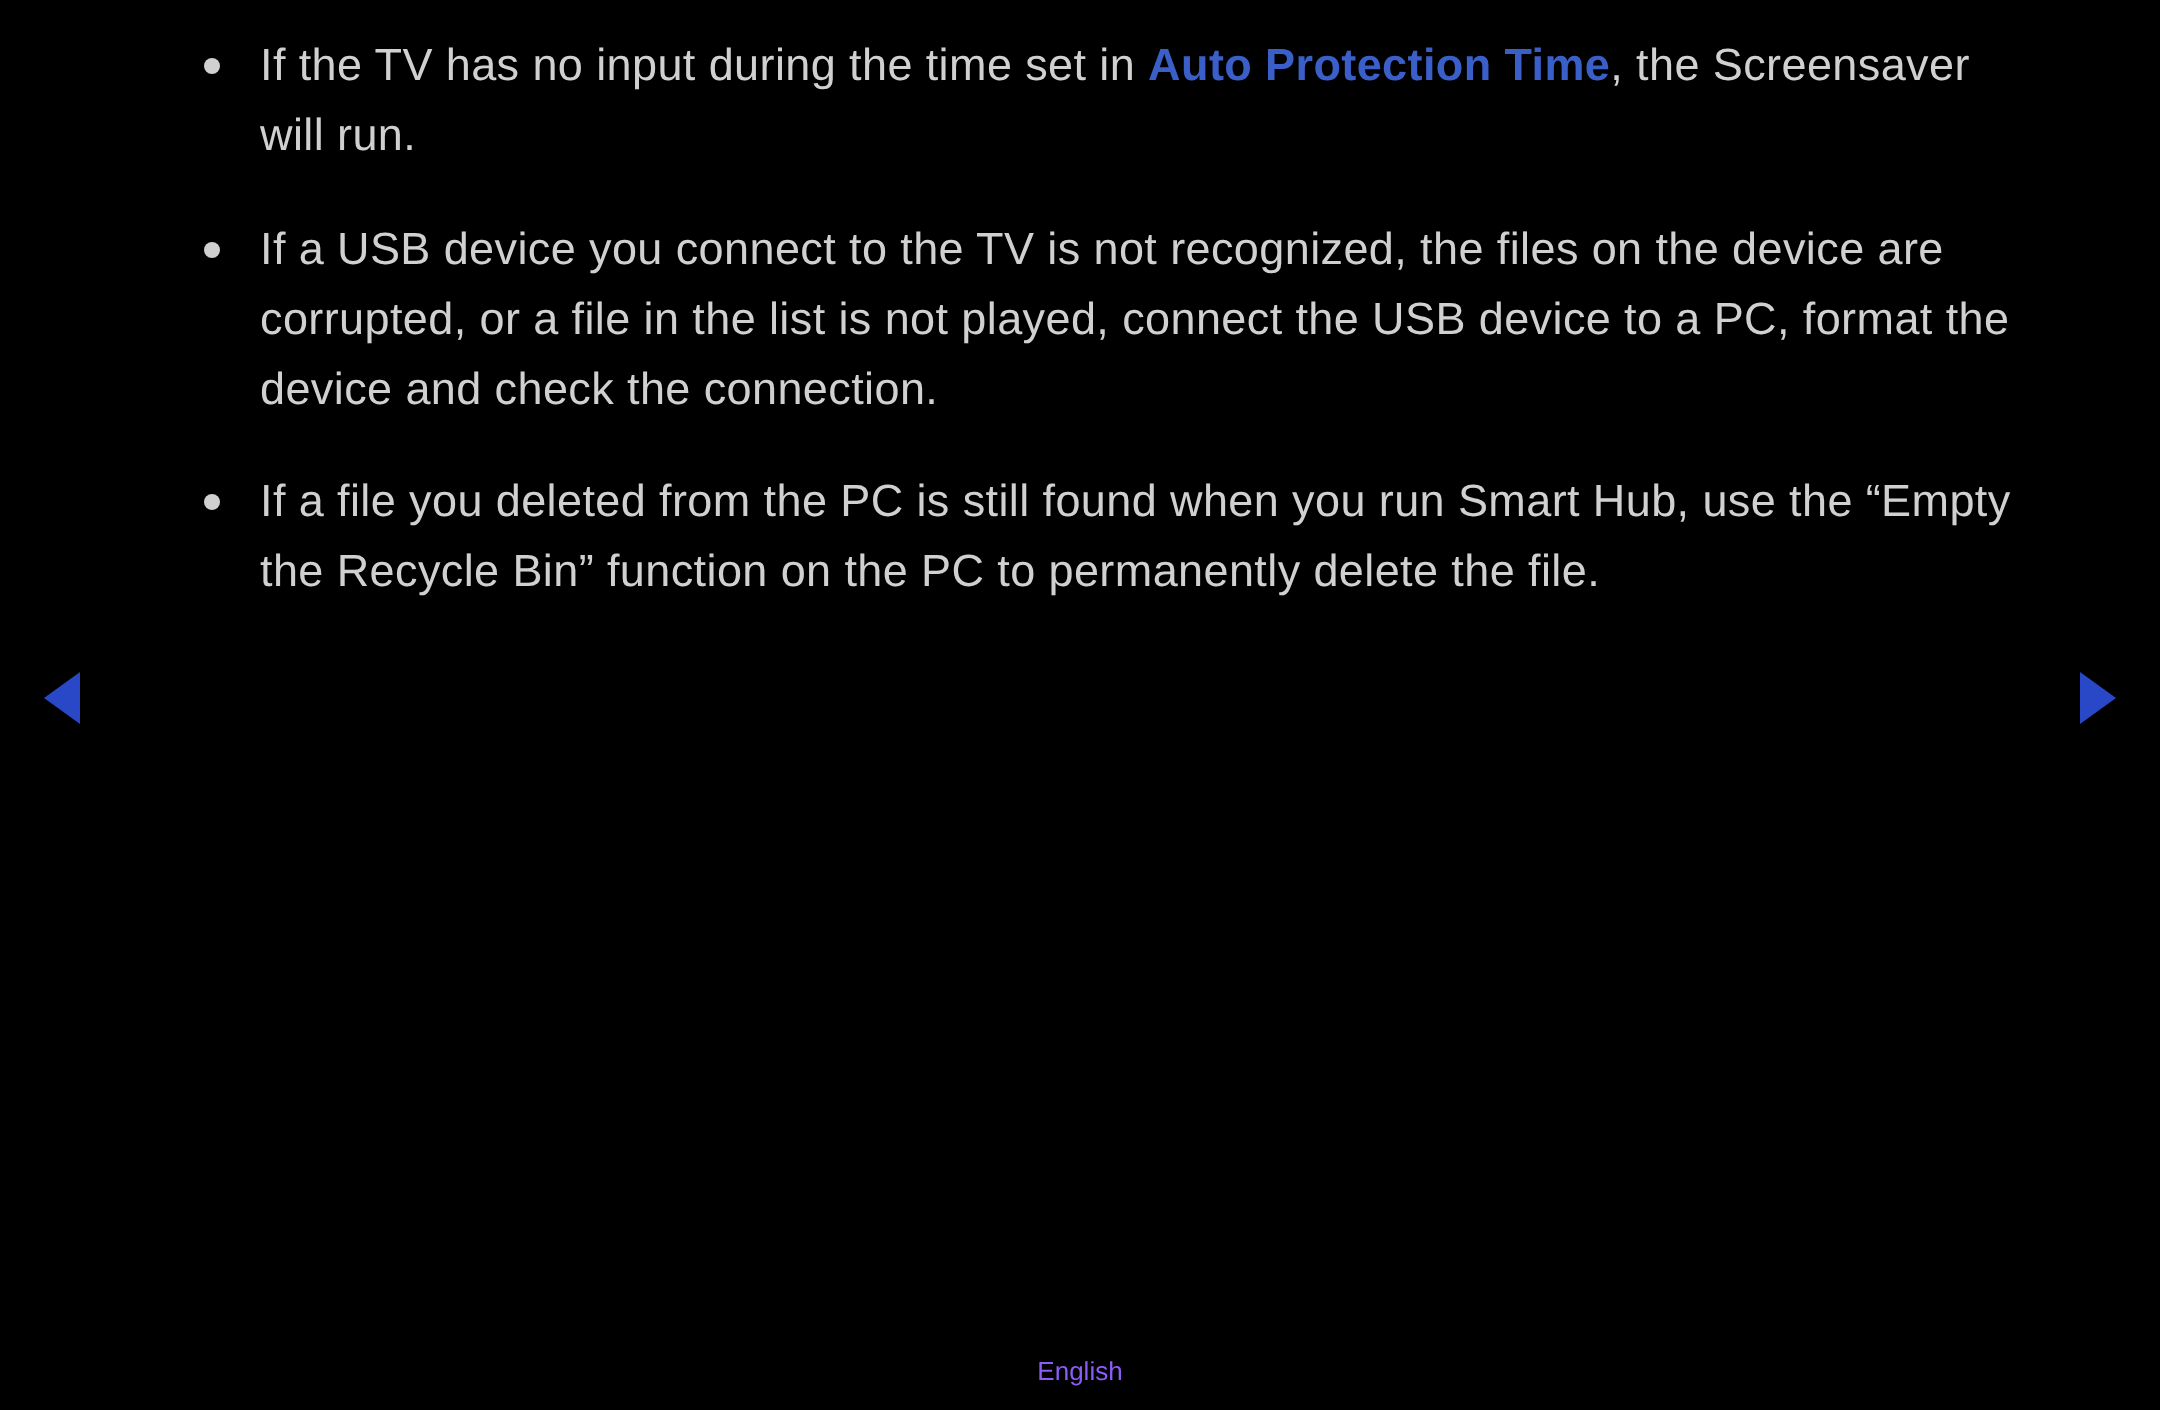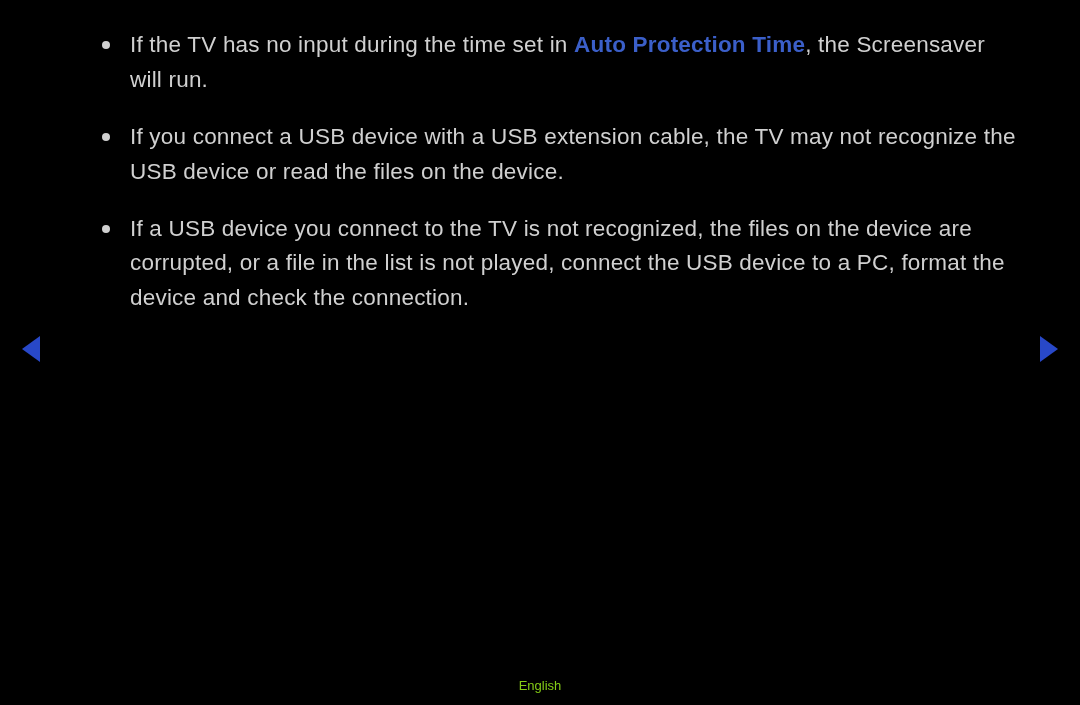--- a/index.html
+++ b/index.html
@@ -10,21 +10,21 @@
     body {
       width: 1080px;
       height: 705px;
       background: #000;
       color: #d0d0d0;
       font-family: Arial, Helvetica, sans-serif;
       position: relative;
       overflow: hidden;
     }
     .content {
-      padding: 28px 60px 0 60px;
+      padding: 16px 60px 0 60px;
     }
     ul {
       list-style: none;
     }
     li {
       display: flex;
       align-items: flex-start;
       margin-bottom: 22px;
       font-size: 22.5px;
       line-height: 1.55;
@@ -65,45 +65,45 @@
     .arrow-right {
       right: 22px;
       border-left: 18px solid #2848c8;
     }
     .footer {
       position: absolute;
       bottom: 12px;
       width: 100%;
       text-align: center;
       font-size: 13px;
-      color: #84cc16;
+      color: #8b5cf6;
       font-weight: 300;
     }
   </style>
 </head>
 <body>
 
 <div class="content">
   <ul>
     <li>
       <span class="bullet"></span>
       <span class="li-text">
         <span>If the TV has no input during the time set in </span><span class="highlight">Auto Protection Time</span><span>, the Screensaver will run.</span>
       </span>
     </li>
     <li>
       <span class="bullet"></span>
       <span class="li-text">
-        <span>If you connect a USB device with a USB extension cable, the TV may not recognize the USB device or read the files on the device.</span>
+        <span>If a USB device you connect to the TV is not recognized, the files on the device are corrupted, or a file in the list is not played, connect the USB device to a PC, format the device and check the connection.</span>
       </span>
     </li>
     <li>
       <span class="bullet"></span>
       <span class="li-text">
-        <span>If a USB device you connect to the TV is not recognized, the files on the device are corrupted, or a file in the list is not played, connect the USB device to a PC, format the device and check the connection.</span>
+        <span>If a file you deleted from the PC is still found when you run Smart Hub, use the “Empty the Recycle Bin” function on the PC to permanently delete the file.</span>
       </span>
     </li>
   </ul>
 </div>
 
 <div class="arrow arrow-left"></div>
 <div class="arrow arrow-right"></div>
 
 <div class="footer">English</div>
 

